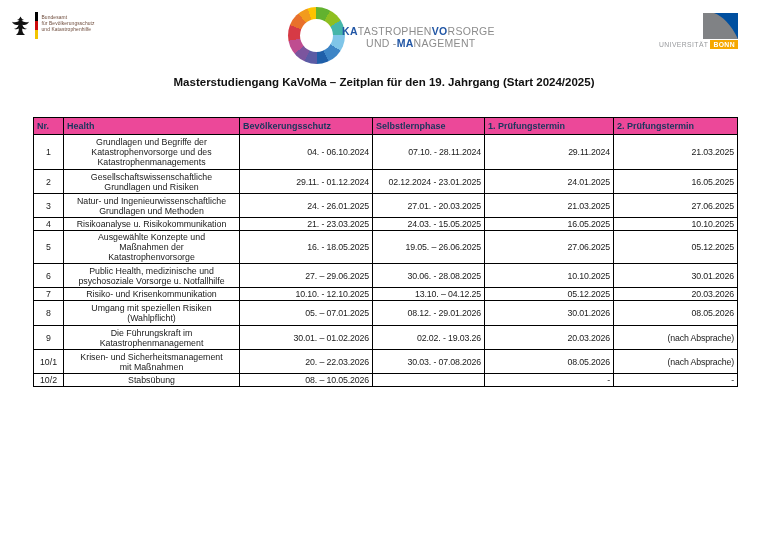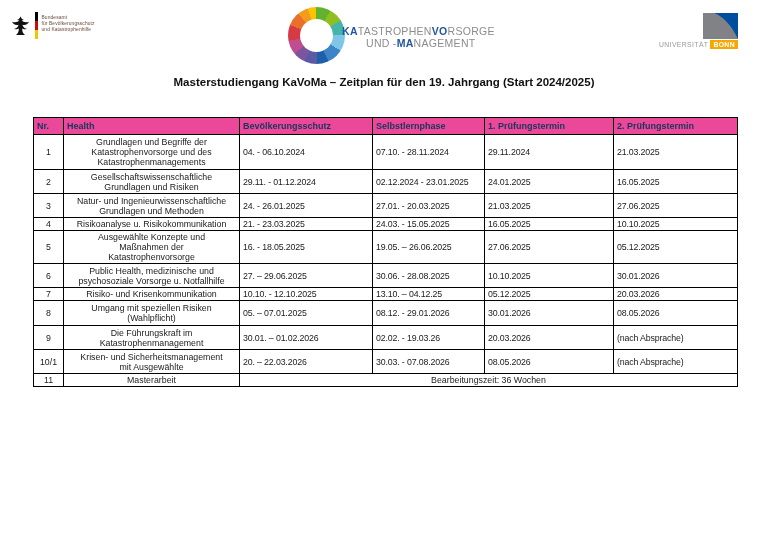--- a/index.html
+++ b/index.html
@@ -37,21 +37,21 @@
   .title{position:absolute;left:0;top:76px;width:768px;text-align:center;
          font-size:11.5px;font-weight:bold;color:#111;}
 
   
   table.sched{position:absolute;left:33px;top:117px;width:704px;border-collapse:collapse;
               table-layout:fixed;font-size:8.8px;color:#1a1a1a;}
   .sched th,.sched td{border:1px solid #000;padding:1px 3px;vertical-align:middle;overflow:hidden;}
   .sched th{background:#ec4899;color:#17365d;font-weight:bold;font-size:9px;height:14px;text-align:left;}
   .sched td.nr{text-align:center;}
   .sched td.modul{text-align:center;white-space:pre-line;line-height:10px;}
-  .sched td.date{text-align:left;letter-spacing:-.15px;}
+  .sched td.date{text-align:right;letter-spacing:-.15px;}
   .sched td.merged{text-align:center;}
   tr.h35{height:35px;} tr.h30{height:30px;} tr.h25{height:25px;}
   tr.h24{height:24px;} tr.h13{height:13px;}
 </style>
 </head>
 <body>
 
 <div class="page">
 
   <div class="bbk">
@@ -180,27 +180,30 @@
         <td class="modul">Die Führungskraft im
 Katastrophenmanagement</td>
         <td class="date">30.01. – 01.02.2026</td>
         <td class="date">02.02. - 19.03.26</td>
         <td class="date">20.03.2026</td>
         <td class="date">(nach Absprache)</td>
       </tr>
       <tr class="h24">
         <td class="nr">10/1</td>
         <td class="modul">Krisen- und Sicherheitsmanagement
-mit Ausgewählte</td>
+mit Maßnahmen</td>
         <td class="date">20. – 22.03.2026</td>
         <td class="date">30.03. - 07.08.2026</td>
         <td class="date">08.05.2026</td>
         <td class="date">(nach Absprache)</td>
       </tr>
       <tr class="h13">
-        <td class="nr">11</td>
-        <td class="modul">Masterarbeit</td>
-        <td class="merged" colspan="4">Bearbeitungszeit: 36 Wochen</td>
+        <td class="nr">10/2</td>
+        <td class="modul">Stabsübung</td>
+        <td class="date">08. – 10.05.2026</td>
+        <td class="date"></td>
+        <td class="date">-</td>
+        <td class="date">-</td>
       </tr>
     </tbody>
   </table>
 
 </div>
 
 </body></html>

